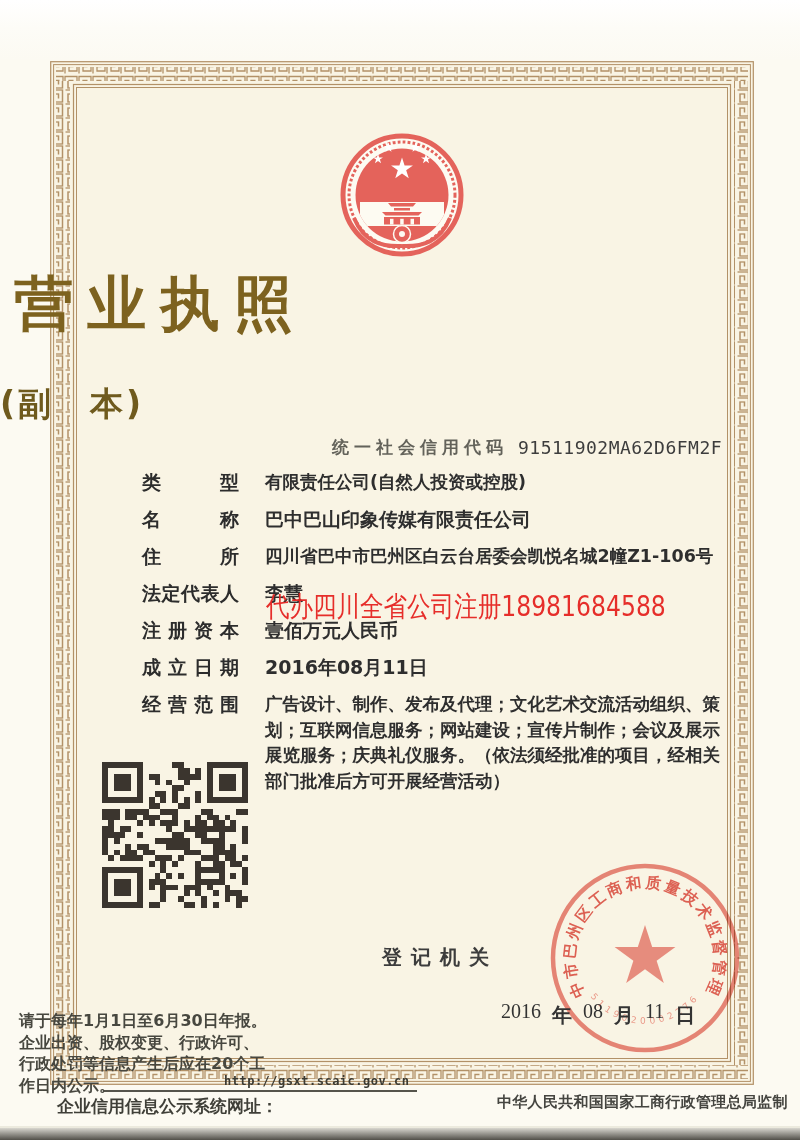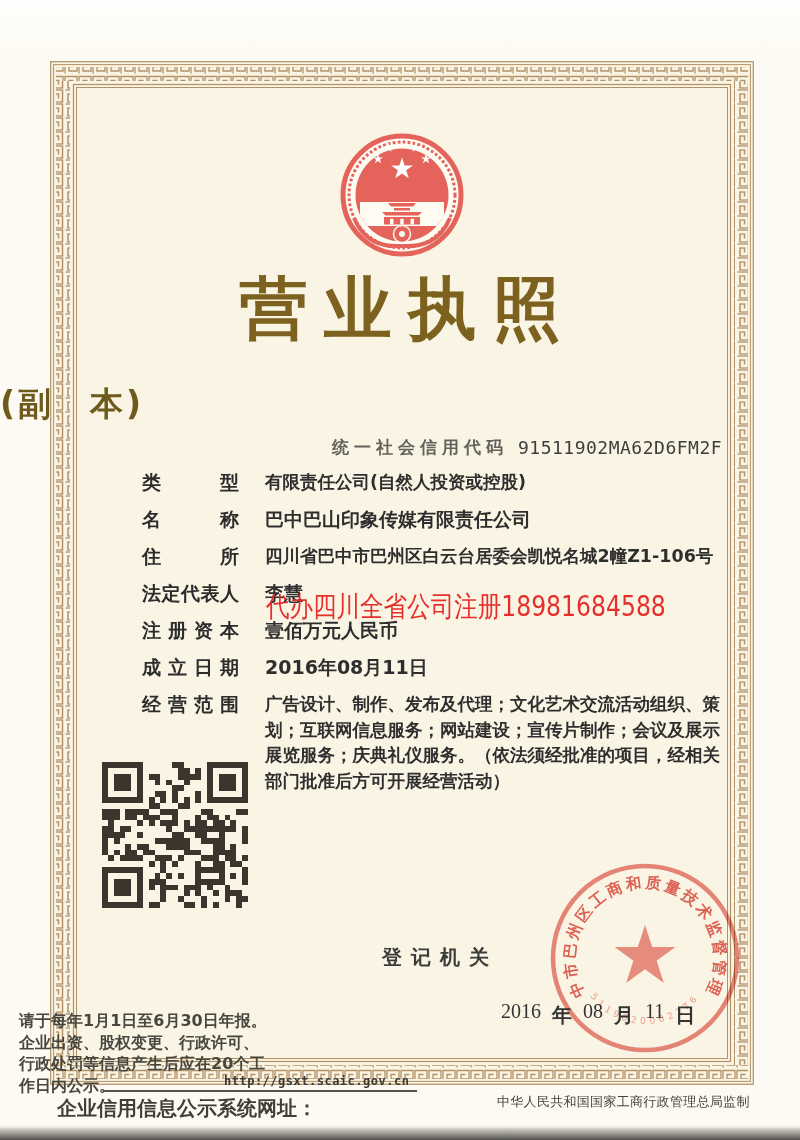--- a/index.html
+++ b/index.html
@@ -2,22 +2,22 @@
 <html><head>
 <meta charset="utf-8">
 <style>
   html,body{margin:0;padding:0;background:#ffffff;}
   .page{position:relative;width:800px;height:1140px;overflow:hidden;
         background:linear-gradient(#ffffff 0px,#fdfcf7 28px,#fcfaf2 60px);
         font-family:"DejaVu Sans",sans-serif;}
   .cream{position:absolute;left:50px;top:61px;width:704px;height:1024px;background:#f9f4e4;}
   .frame{position:absolute;left:50px;top:61px;}
   .emblem{position:absolute;left:330px;top:128px;}
-  .title{position:absolute;left:0;top:272px;width:800px;text-align:center;
-         font-size:68px;font-weight:800;color:#7d621f;letter-spacing:.24em;text-indent:.24em;line-height:1.1;}
+  .title{position:absolute;left:0;top:272px;width:800px;text-align:left;
+         font-size:59px;font-weight:800;color:#7d621f;letter-spacing:.24em;text-indent:.24em;line-height:1.1;}
   .subtitle{position:absolute;left:0;top:382px;width:800px;text-align:left;
             font-size:33px;font-weight:700;color:#6f5a1d;letter-spacing:3px;}
   .credit{position:absolute;left:332px;top:436px;white-space:nowrap;}
   .credit-label{font-size:17px;font-weight:700;color:#63625a;letter-spacing:5px;}
   .credit-code{font-family:"DejaVu Sans Mono",monospace;font-size:18px;color:#3d3d3d;
                letter-spacing:.5px;margin-left:10px;position:relative;top:1px;}
   .fields{position:absolute;left:142px;top:470px;width:580px;}
   .frow{display:flex;align-items:flex-start;margin-bottom:11.5px;}
   .flabel{flex:0 0 97px;width:97px;font-size:19px;font-weight:700;color:#2c2c2c;
           text-align:justify;text-align-last:justify;line-height:24px;}
@@ -29,25 +29,25 @@
              color:#3c3c3c;letter-spacing:9px;white-space:nowrap;}
   .seal{position:absolute;left:545px;top:858px;mix-blend-mode:multiply;opacity:.92;}
   .dateline{position:absolute;left:501px;top:1002px;display:flex;align-items:baseline;white-space:nowrap;}
   .dnum{font-family:"Liberation Serif",serif;font-size:20px;color:#333;position:relative;top:-4px;}
   .dunit{font-size:20px;font-weight:700;color:#333;}
   .dateline>span{margin-right:11px;}
   .watermark{position:absolute;left:266px;top:588px;font-size:28px;color:#e52421;
              white-space:nowrap;transform:scaleX(.84);transform-origin:left top;opacity:.95;}
   .fnotice{position:absolute;left:19px;top:1010px;width:250px;font-size:16px;font-weight:600;
            color:#47473f;line-height:21.6px;z-index:5;}
-  .site-label{position:absolute;left:57px;top:1095px;font-size:20px;font-weight:600;color:#3f3f38;}
+  .site-label{position:absolute;left:57px;top:1095px;font-size:17px;font-weight:600;color:#3f3f38;}
   .site-url{position:absolute;left:224px;top:1074px;font-family:"DejaVu Sans Mono",monospace;
             font-size:12px;font-weight:700;letter-spacing:.5px;color:#3a3a33;z-index:6;}
   .uline{position:absolute;left:103px;top:1090px;width:314px;height:1.6px;background:#55544c;z-index:4;}
-  .issuer{position:absolute;left:497px;top:1093px;font-size:13px;font-weight:400;color:#454540;
+  .issuer{position:absolute;left:497px;top:1093px;font-size:15px;font-weight:700;color:#454540;
           letter-spacing:.3px;white-space:nowrap;}
   .bottom-strip{position:absolute;left:0;bottom:0;width:800px;height:12px;
                 background:linear-gradient(#d8d6cf, #514f49);}
   .bottom-strip::before{content:"";position:absolute;left:0;top:-2px;width:800px;height:2px;background:#eceade;}
 </style>
 </head>
 <body>
 
 <div class="page">
 

